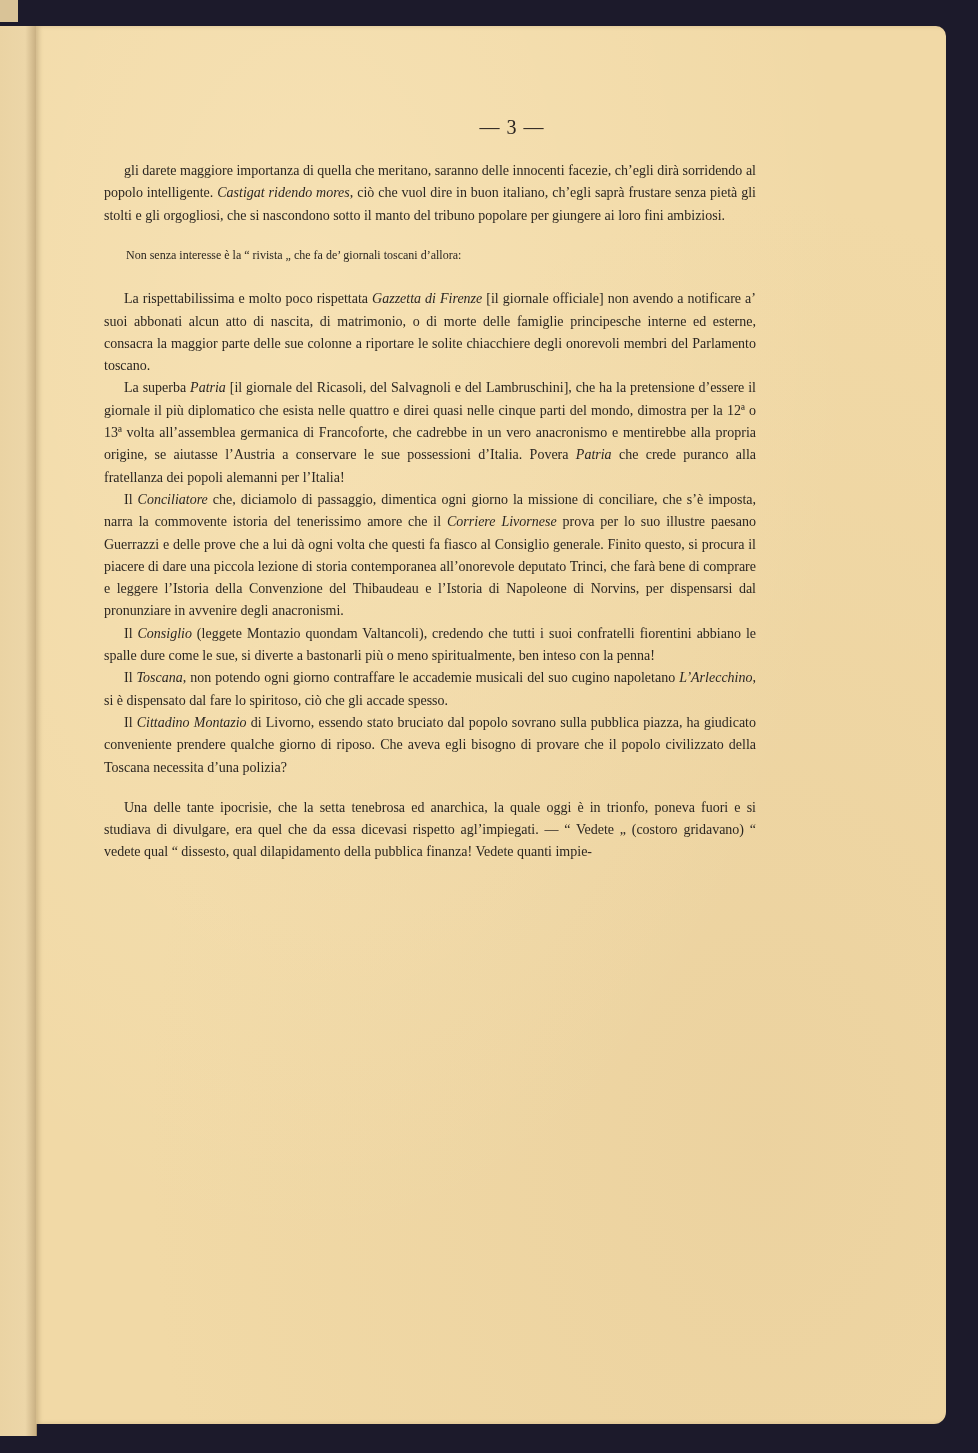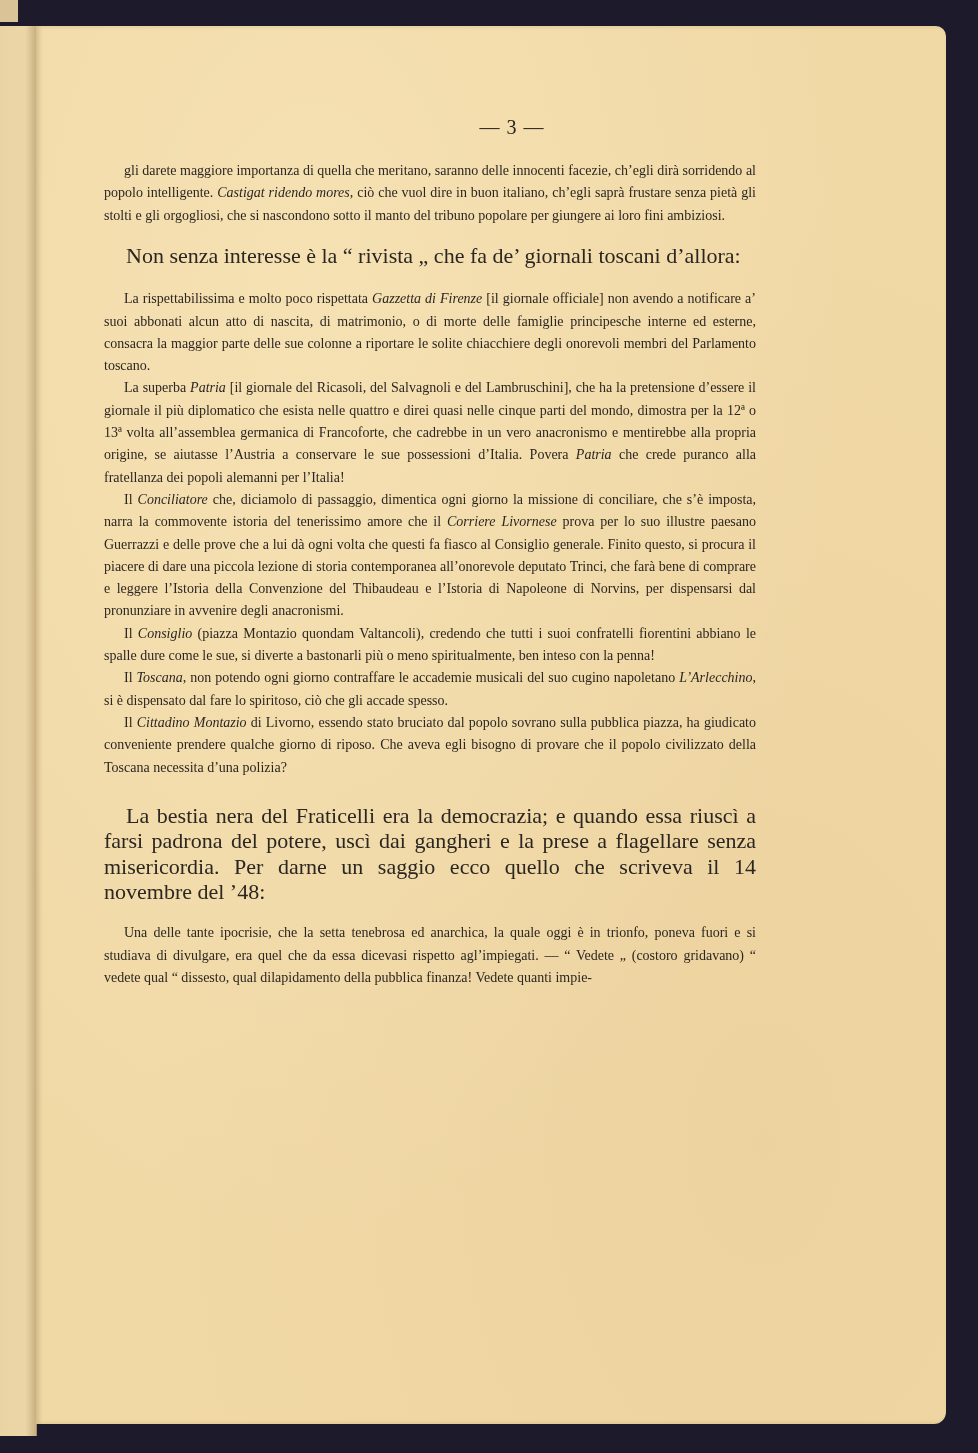--- a/index.html
+++ b/index.html
@@ -64,21 +64,21 @@
     }
     p {
       margin: 0;
       text-align: justify;
     }
     .small {
       font-size: 14px;
       line-height: 22.3px;
     }
     .large {
-      font-size: 22px;
+      font-size: 12px;
       line-height: 25.4px;
     }
     .indent { text-indent: 20px; }
     .indent-l { text-indent: 22px; }
     em { font-style: italic; }
     .gap-1 { margin-top: 16px; }
     .gap-2 { margin-top: 20px; }
     .gap-3 { margin-top: 24px; }
     .gap-4 { margin-top: 18px; }
   </style>
@@ -92,18 +92,17 @@
 </div>
 
 <div class="page-number">— 3 —</div>
 
 <div class="text-column">
   <p class="small indent"><span>gli darete maggiore importanza di quella che meritano, saranno delle innocenti facezie, ch’egli dirà sorridendo al popolo intelligente. </span><em>Castigat ridendo mores</em><span>, ciò che vuol dire in buon italiano, ch’egli saprà frustare senza pietà gli stolti e gli orgogliosi, che si nascondono sotto il manto del tribuno popolare per giungere ai loro fini ambiziosi.</span></p>
   <p class="large indent-l gap-1"><span>Non senza interesse è la “ rivista „ che fa de’ giornali toscani d’allora:</span></p>
   <p class="small indent gap-2"><span>La rispettabilissima e molto poco rispettata </span><em>Gazzetta di Firenze</em><span> [il giornale officiale] non avendo a notificare a’ suoi abbonati alcun atto di nascita, di matrimonio, o di morte delle famiglie principesche interne ed esterne, consacra la maggior parte delle sue colonne a riportare le solite chiacchiere degli onorevoli membri del Parlamento toscano.</span></p>
   <p class="small indent"><span>La superba </span><em>Patria</em><span> [il giornale del Ricasoli, del Salvagnoli e del Lambruschini], che ha la pretensione d’essere il giornale il più diplomatico che esista nelle quattro e direi quasi nelle cinque parti del mondo, dimostra per la 12ª o 13ª volta all’assemblea germanica di Francoforte, che cadrebbe in un vero anacronismo e mentirebbe alla propria origine, se aiutasse l’Austria a conservare le sue possessioni d’Italia. Povera </span><em>Patria</em><span> che crede puranco alla fratellanza dei popoli alemanni per l’Italia!</span></p>
   <p class="small indent"><span>Il </span><em>Conciliatore</em><span> che, diciamolo di passaggio, dimentica ogni giorno la missione di conciliare, che s’è imposta, narra la commovente istoria del tenerissimo amore che il </span><em>Corriere Livornese</em><span> prova per lo suo illustre paesano Guerrazzi e delle prove che a lui dà ogni volta che questi fa fiasco al Consiglio generale. Finito questo, si procura il piacere di dare una piccola lezione di storia contemporanea all’onorevole deputato Trinci, che farà bene di comprare e leggere l’Istoria della Convenzione del Thibaudeau e l’Istoria di Napoleone di Norvins, per dispensarsi dal pronunziare in avvenire degli anacronismi.</span></p>
-  <p class="small indent"><span>Il </span><em>Consiglio</em><span> (piazza Montazio quondam Valtancoli), credendo che tutti i suoi confratelli fiorentini abbiano le spalle dure come le sue, si diverte a bastonarli più o meno spiritualmente, ben inteso con la penna!</span></p>
+  <p class="small indent"><span>Il </span><em>Consiglio</em><span> (leggete Montazio quondam Valtancoli), credendo che tutti i suoi confratelli fiorentini abbiano le spalle dure come le sue, si diverte a bastonarli più o meno spiritualmente, ben inteso con la penna!</span></p>
   <p class="small indent"><span>Il </span><em>Toscana</em><span>, non potendo ogni giorno contraffare le accademie musicali del suo cugino napoletano </span><em>L’Arlecchino</em><span>, si è dispensato dal fare lo spiritoso, ciò che gli accade spesso.</span></p>
   <p class="small indent"><span>Il </span><em>Cittadino Montazio</em><span> di Livorno, essendo stato bruciato dal popolo sovrano sulla pubblica piazza, ha giudicato conveniente prendere qualche giorno di riposo. Che aveva egli bisogno di provare che il popolo civilizzato della Toscana necessita d’una polizia?</span></p>
-  <p class="large indent-l gap-3"><span>La bestia nera del Fraticelli era la democrazia; e quando essa riuscì a farsi padrona del potere, uscì dai gangheri e la prese a flagellare senza misericordia. Per darne un saggio ecco quello che scriveva il 14 novembre del ’48:</span></p>
   <p class="small indent gap-4"><span>Una delle tante ipocrisie, che la setta tenebrosa ed anarchica, la quale oggi è in trionfo, poneva fuori e si studiava di divulgare, era quel che da essa dicevasi rispetto agl’impiegati. — “ Vedete „ (costoro gridavano) “ vedete qual “ dissesto, qual dilapidamento della pubblica finanza! Vedete quanti impie-</span></p>
 </div>
 
 </body></html>

